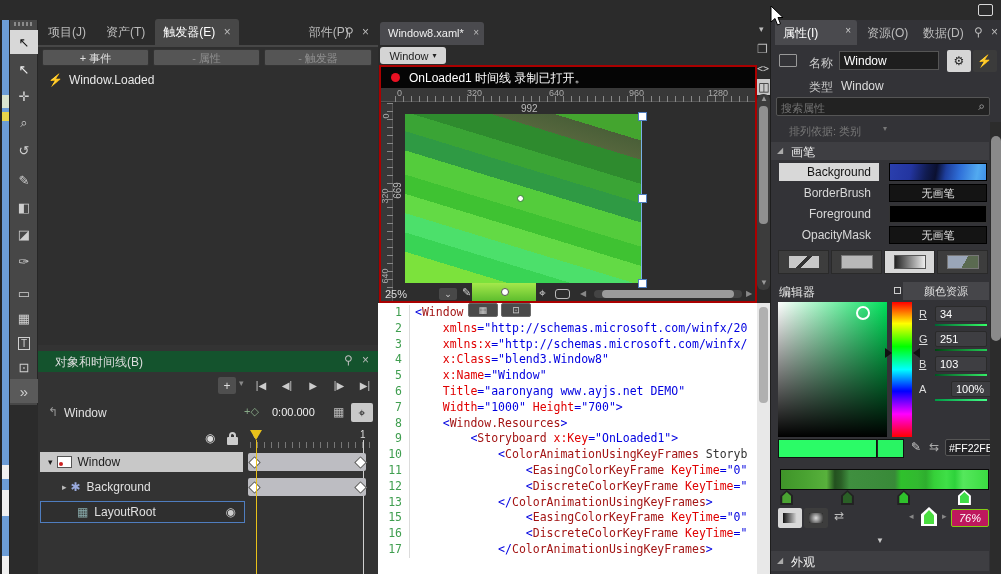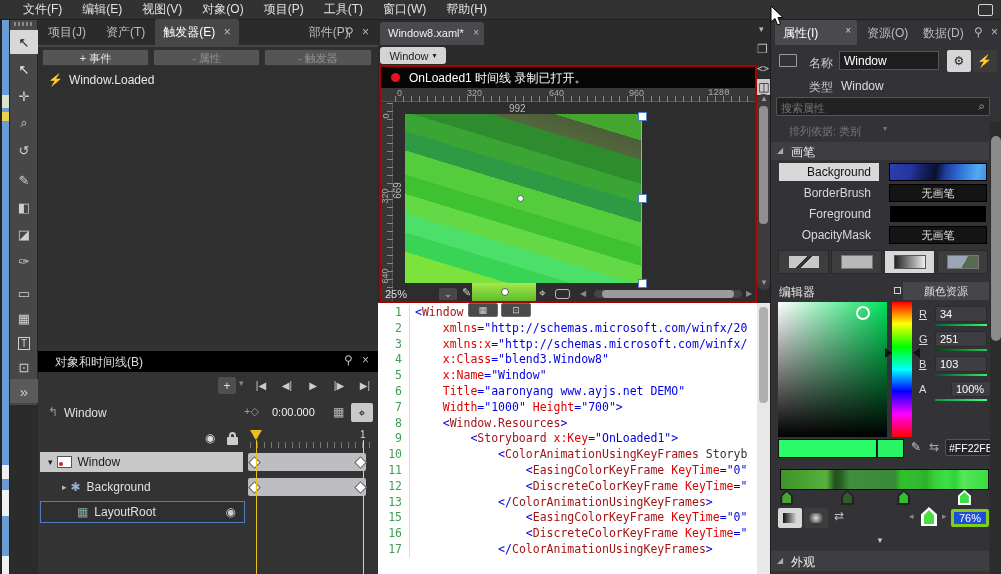--- a/index.html
+++ b/index.html
@@ -21,30 +21,20 @@
   .stop .fill{position:absolute;left:2px;top:2px;width:9px;height:11px;clip-path:polygon(50% 0,100% 38%,100% 100%,0 100%,0 38%);}
   .kf{position:absolute;width:7px;height:7px;background:#fff;border:1px solid #555;transform:rotate(45deg);}
   .handle{position:absolute;width:7px;height:7px;background:#fff;border:1px solid #4f7dbf;}
   input{font-family:"Liberation Sans",sans-serif;}
 </style>
 </head>
 <body>
 
 <div id="root">
 
-  <div class="ab row" style="left:0;top:0;width:1001px;height:20px;background:#323232;border-bottom:1px solid #1e1e1e;padding-left:14px;gap:2px;">
-    <span style="padding:0 9px;">文件(F)</span>
-    <span style="padding:0 9px;">编辑(E)</span>
-    <span style="padding:0 9px;">视图(V)</span>
-    <span style="padding:0 9px;">对象(O)</span>
-    <span style="padding:0 9px;">项目(P)</span>
-    <span style="padding:0 9px;">工具(T)</span>
-    <span style="padding:0 9px;">窗口(W)</span>
-    <span style="padding:0 9px;">帮助(H)</span>
-  </div>
   <div class="ab" style="left:978px;top:4px;width:15px;height:12px;border:1px solid #d8d8d8;border-radius:2px;"></div>
 
   <div class="ab" style="left:0;top:20px;width:10px;height:554px;background:#222;">
     <div class="ab" style="left:2px;top:0;width:7px;height:554px;background:#6b9cd6;"></div>
     <div class="ab" style="left:2px;top:75px;width:7px;height:13px;background:#d9e4cf;"></div>
     <div class="ab" style="left:2px;top:92px;width:7px;height:9px;background:#e8d44a;"></div>
     <div class="ab" style="left:2px;top:445px;width:7px;height:14px;background:#f0f0f0;"></div>
     <div class="ab" style="left:2px;top:470px;width:7px;height:26px;background:#f0f0f0;"></div>
     <div class="ab" style="left:2px;top:536px;width:7px;height:18px;background:#f0f0f0;"></div>
   </div>
@@ -115,21 +105,21 @@
         <div class="ab btn3" style="left:226px;top:2px;width:108px;height:17px;color:#8f8f8f;">- 触发器</div>
         <div class="ab row" style="left:2px;top:23px;width:336px;height:20px;">
           <span style="color:#d0d0d0;margin:0 6px 0 8px;">⚡</span>
           <span style="color:#e8e8e8;">Window.Loaded</span>
         </div>
       </div>
     </div>
   </div>
 
   <div class="ab" style="left:38px;top:345px;width:340px;height:229px;background:#333;">
-    <div class="ab" style="left:0;top:6px;width:340px;height:21px;background:#000000;">
+    <div class="ab" style="left:0;top:6px;width:340px;height:21px;background:#14532d;">
       <span style="position:absolute;left:17px;top:3px;color:#ddd;">对象和时间线(B)</span>
       <span class="ab" style="left:306px;top:2px;color:#bbb;">⚲</span>
       <span class="ab" style="left:324px;top:2px;color:#bbb;">×</span>
     </div>
 
     <div class="ab ctr" style="left:180px;top:32px;width:18px;height:17px;background:#4f4f4f;border-radius:2px;color:#ddd;">+</div>
     <span class="ab" style="left:201px;top:33px;color:#888;font-size:9px;">▾</span>
 
     <div class="ab row" style="left:212px;top:31px;gap:4px;color:#ccc;font-size:10px;">
       <span class="ctr" style="width:22px;height:18px;">|◀</span>
@@ -210,32 +200,32 @@
     <div class="ab" style="left:0;top:0;width:374px;height:21px;background:#050505;">
       <span style="position:absolute;left:10px;top:6px;width:9px;height:9px;background:#e81123;border-radius:50%;"></span>
       <span style="position:absolute;left:28px;top:3px;color:#fff;">OnLoaded1 时间线 录制已打开。</span>
     </div>
 
     <div class="ab" style="left:0;top:21px;width:374px;height:14px;background:#383838;border-bottom:1px solid #555;">
       <span class="ab s9" style="left:16px;top:0;color:#aaa;">0</span>
       <span class="ab s9" style="left:86px;top:0;color:#aaa;">320</span>
       <span class="ab s9" style="left:168px;top:0;color:#aaa;">640</span>
       <span class="ab s9" style="left:248px;top:0;color:#aaa;">960</span>
-      <span class="ab s9" style="left:327px;top:0;color:#aaa;font-family:Liberation Mono, monospace;">1280</span>
+      <span class="ab s9" style="left:327px;top:0;color:#aaa;">1280</span>
       <div class="ab" style="left:14px;top:8px;width:356px;height:6px;background:repeating-linear-gradient(90deg,#888 0 1px,transparent 1px 8px);"></div>
     </div>
 
     <div class="ab" style="left:0;top:36px;width:12px;height:200px;background:#383838;border-right:1px solid #555;">
       <span class="ab s9" style="left:2px;top:8px;color:#aaa;transform:rotate(-90deg);">0</span>
       <span class="ab s9" style="left:-4px;top:88px;color:#aaa;transform:rotate(-90deg);">320</span>
       <span class="ab s9" style="left:-4px;top:168px;color:#aaa;transform:rotate(-90deg);">640</span>
       <div class="ab" style="left:6px;top:0;width:6px;height:200px;background:repeating-linear-gradient(180deg,#888 0 1px,transparent 1px 8px);"></div>
     </div>
 
-    <span class="ab s10" style="left:128px;top:36px;color:#bbb;">992</span>
+    <span class="ab s10" style="left:140px;top:36px;color:#bbb;">992</span>
     <span class="ab s10" style="left:8px;top:118px;color:#bbb;transform:rotate(-90deg);">669</span>
 
     <div class="ab" style="left:24px;top:47px;width:237px;height:169px;border-right:1px solid #79b0e8;
       background:linear-gradient(197deg,
         #44a52f 0%, #44a52f 11%,
         #4a5f38 11%, #55663d 19%,
         #2e8b2e 19%, #2e8b2e 29%,
         #3aa435 29%, #3aa435 37%,
         #2f9a44 37%, #2f9a44 45%,
         #54cc3c 45%, #54cc3c 55%,
@@ -409,21 +399,21 @@
     </div>
     <div class="ab ctr" style="left:33px;top:488px;width:24px;height:20px;background:#3d3d3d;border-radius:2px;">
       <span style="width:14px;height:10px;background:radial-gradient(circle,#ddd,#222);"></span>
     </div>
     <span class="ab" style="left:63px;top:489px;color:#bbb;">⇄</span>
     <span class="ab" style="left:138px;top:491px;color:#888;font-size:9px;">◂</span>
     <span class="stop" style="left:150px;top:487px;background:#fff;width:16px;height:19px;">
       <span class="fill" style="background:#4ade3f;left:3px;top:3px;width:10px;height:14px;"></span>
     </span>
     <span class="ab" style="left:171px;top:491px;color:#888;font-size:9px;">▸</span>
-    <div class="ab ctr s11" style="left:180px;top:489px;width:38px;height:18px;background:#1d4ed8;border:3px solid #84cc16;border-radius:2px;color:#fff;">76%</div>
+    <div class="ab ctr s11" style="left:180px;top:489px;width:38px;height:18px;background:#be185d;border:1px solid #84cc16;border-radius:2px;color:#fff;font-style:italic;">76%</div>
     <div class="ab ctr" style="left:0;top:513px;width:218px;height:14px;color:#c8c8c8;font-size:8px;">▼</div>
 
     <div class="ab" style="left:0;top:531px;width:218px;height:20px;background:#3e3e42;">
       <span style="position:absolute;left:6px;top:5px;color:#aaa;font-size:8px;">◢</span>
       <span style="position:absolute;left:20px;top:3px;color:#eee;">外观</span>
     </div>
 
     <div class="ab" style="left:219px;top:102px;width:12px;height:452px;background:#2c2c2c;">
       <div class="ab" style="left:1px;top:14px;width:10px;height:205px;background:#8a8a8a;border-radius:5px;"></div>
     </div>

